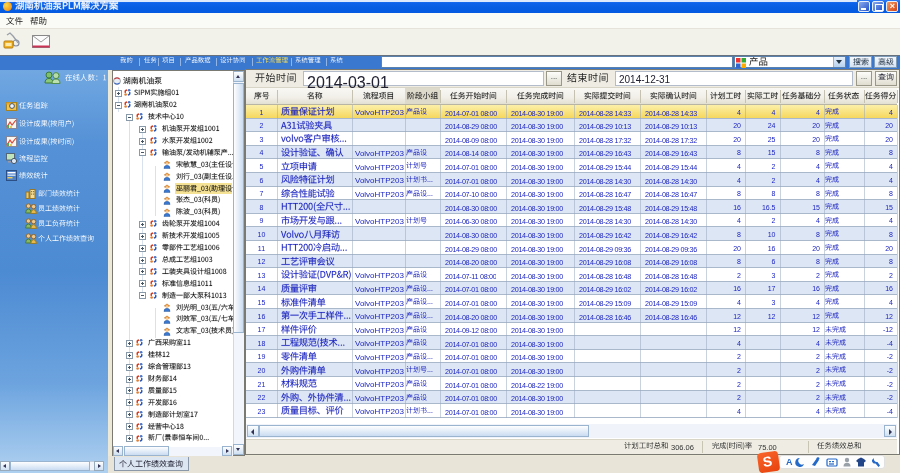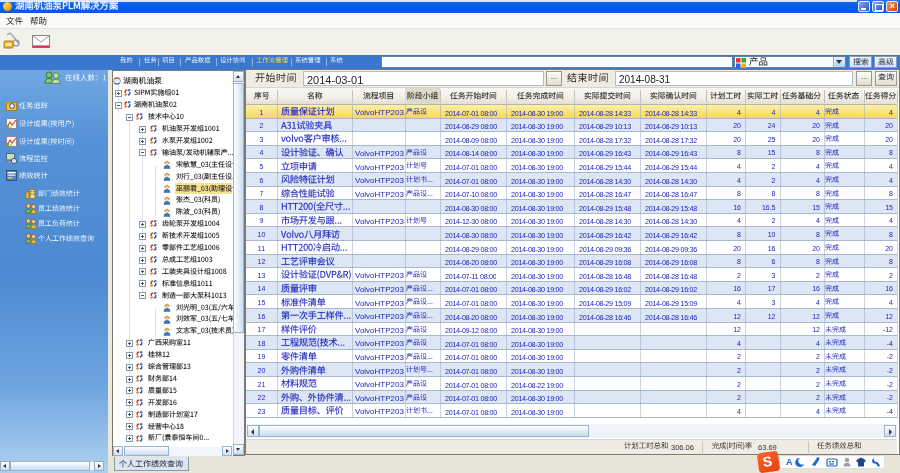--- a/index.html
+++ b/index.html
@@ -1011,32 +1011,32 @@
 <div class="ap" style="left:246px;top:70px;width:653px;height:18px;background:#efede3;border-bottom:1px solid #d8d5c6;box-sizing:border-box;"></div>
 <svg class="ap" style="left:255.0px;top:72.5px;overflow:visible;" width="2" height="2">
       <g transform="translate(0,8.40) scale(0.1562)" fill="#222222">
         <use href="#g5F00" x="0"></use>
         <use href="#g59CB" x="67"></use>
         <use href="#g65F6" x="134"></use>
         <use href="#g95F4" x="202"></use>
       </g>
     </svg>
 <div class="ap" style="left:303px;top:71px;width:241px;height:15px;background:#fff;border:1px solid #b2bcca;box-sizing:border-box;"></div>
-<div class="ap tx" style="left:307px;top:73.5px;font-size:11px;color:#223;">2014-03-01</div>
+<div class="ap tx" style="left:307px;top:73.5px;font-size:16px;color:#223;">2014-03-01</div>
 <div class="ap" style="left:546px;top:71px;width:16px;height:15px;background:linear-gradient(180deg,#fdfdfb,#e0ddd0);border:1px solid #9a9888;box-sizing:border-box;font-size:8px;line-height:10px;text-align:center;color:#333;">...</div>
 <svg class="ap" style="left:567.0px;top:72.5px;overflow:visible;" width="2" height="2">
       <g transform="translate(0,8.40) scale(0.1562)" fill="#222222">
         <use href="#g7ED3" x="0"></use>
         <use href="#g675F" x="67"></use>
         <use href="#g65F6" x="134"></use>
         <use href="#g95F4" x="202"></use>
       </g>
     </svg>
 <div class="ap" style="left:615px;top:71px;width:238px;height:15px;background:#fff;border:1px solid #b2bcca;box-sizing:border-box;"></div>
-<div class="ap tx" style="left:619px;top:73.5px;font-size:10px;color:#223;">2014-08-31</div>
+<div class="ap tx" style="left:619px;top:73.5px;font-size:10px;color:#223;">2014-12-31</div>
 <div class="ap" style="left:856px;top:71px;width:16px;height:15px;background:linear-gradient(180deg,#fdfdfb,#e0ddd0);border:1px solid #9a9888;box-sizing:border-box;font-size:8px;line-height:10px;text-align:center;color:#333;">...</div>
 <div class="ap" style="left:875px;top:71px;width:22px;height:15px;background:linear-gradient(180deg,#fdfdfb,#e0ddd0);border:1px solid #9a9888;box-sizing:border-box;"></div>
 <svg class="ap" style="left:878.0px;top:73.0px;overflow:visible;" width="2" height="2">
       <g transform="translate(0,6.72) scale(0.1250)" fill="#222233">
         <use href="#g67E5" x="0"></use>
         <use href="#g8BE2" x="64"></use>
       </g>
     </svg>
 <div class="ap" style="left:246px;top:88px;width:651px;height:17px;background:linear-gradient(180deg,#f9f8f4 0%,#f1efe8 60%,#e2dfd2 100%);border-bottom:1px solid #b8b5a5;box-sizing:border-box;"></div>
 <div class="ap" style="left:277.0px;top:90px;width:1px;height:13px;background:#c5c2b2;"></div>
@@ -1445,21 +1445,21 @@
       </g>
     </svg>
 <div class="ap tx" style="left:355.0px;top:217.0px;font-size:8px;color:#1c25c0;">VolvoHTP203</div>
 <svg class="ap" style="left:406.0px;top:216.8px;overflow:visible;" width="2" height="2">
       <g transform="translate(0,5.88) scale(0.1094)" fill="#1c25c0">
         <use href="#g8BA1" x="0"></use>
         <use href="#g5212" x="64"></use>
         <use href="#g53F7" x="128"></use>
       </g>
     </svg>
-<div class="ap tx" style="left:445.0px;top:217.4px;font-size:7.2px;letter-spacing:-0.3px;color:#1c25c0;">2014-12-30 08:00</div>
+<div class="ap tx" style="left:445.0px;top:217.4px;font-size:7.2px;letter-spacing:-0.3px;color:#1c25c0;">2014-06-30 08:00</div>
 <div class="ap tx" style="left:511.0px;top:217.4px;font-size:7.2px;letter-spacing:-0.3px;color:#1c25c0;">2014-08-30 19:00</div>
 <div class="ap tx" style="left:579.0px;top:217.4px;font-size:7.2px;letter-spacing:-0.3px;color:#1c25c0;">2014-08-28 14:30</div>
 <div class="ap tx" style="left:645.0px;top:217.4px;font-size:7.2px;letter-spacing:-0.3px;color:#1c25c0;">2014-08-28 14:30</div>
 <div class="ap tx" style="left:706.0px;top:217.4px;width:35.0px;text-align:right;font-size:7px;color:#1c25c0;">4</div>
 <div class="ap tx" style="left:745.0px;top:217.4px;width:30.5px;text-align:right;font-size:7px;color:#1c25c0;">2</div>
 <div class="ap tx" style="left:779.5px;top:217.4px;width:40.5px;text-align:right;font-size:7px;color:#1c25c0;">4</div>
 <svg class="ap" style="left:825.0px;top:216.8px;overflow:visible;" width="2" height="2">
       <g transform="translate(0,5.88) scale(0.1094)" fill="#1c25c0">
         <use href="#g5B8C" x="0"></use>
         <use href="#g6210" x="64"></use>
@@ -1977,21 +1977,21 @@
       <g transform="translate(0,6.22) scale(0.1156)" fill="#333333">
         <use href="#g5B8C" x="0"></use>
         <use href="#g6210" x="61"></use>
         <use href="#g28" x="122"></use>
         <use href="#g65F6" x="142"></use>
         <use href="#g95F4" x="203"></use>
         <use href="#g29" x="264"></use>
         <use href="#g7387" x="284"></use>
       </g>
     </svg>
-<div class="ap tx" style="left:758px;top:443px;font-size:7.5px;color:#333;">63.69</div>
+<div class="ap tx" style="left:758px;top:443px;font-size:7.5px;color:#333;">75.00</div>
 <div class="ap" style="left:808px;top:441px;width:1px;height:12px;background:#c8c5b5;"></div>
 <svg class="ap" style="left:817.0px;top:442.0px;overflow:visible;" width="2" height="2">
       <g transform="translate(0,6.22) scale(0.1156)" fill="#333333">
         <use href="#g4EFB" x="0"></use>
         <use href="#g52A1" x="64"></use>
         <use href="#g7EE9" x="128"></use>
         <use href="#g6548" x="192"></use>
         <use href="#g603B" x="256"></use>
         <use href="#g548C" x="320"></use>
       </g>

